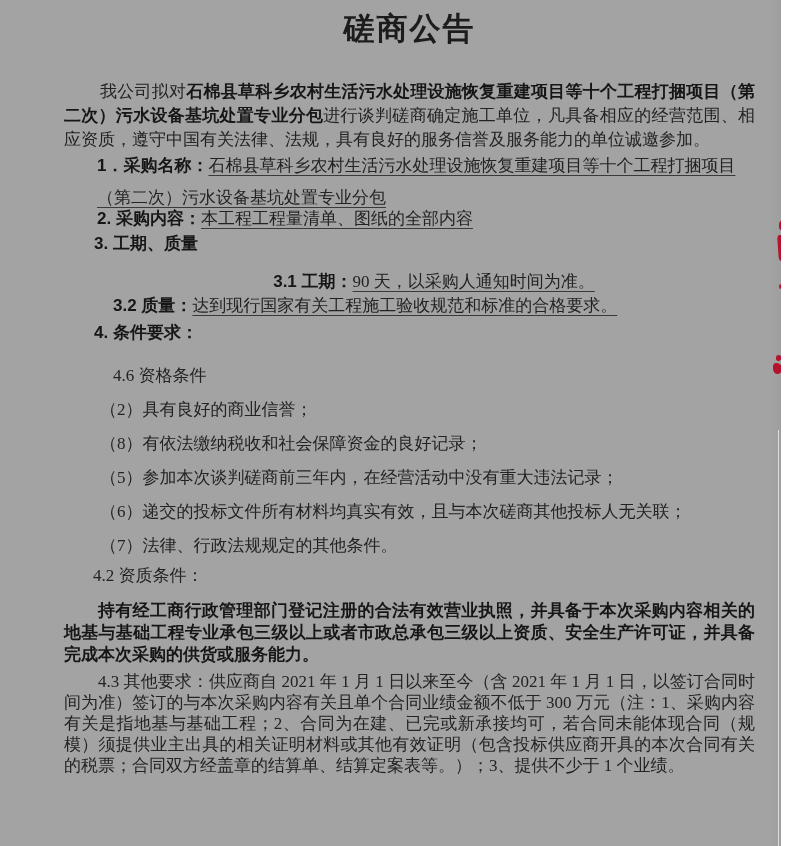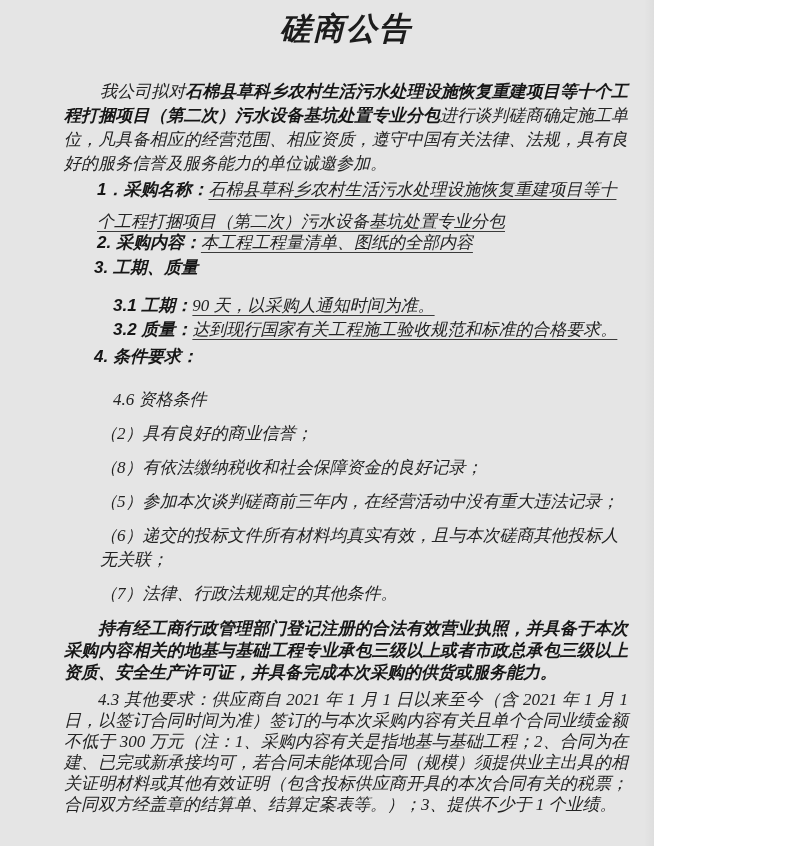--- a/index.html
+++ b/index.html
@@ -1,26 +1,25 @@
 <!DOCTYPE html>
 <html lang="zh"><head>
 <meta charset="utf-8">
 <style>
   html,body{margin:0;padding:0;background:#ffffff;}
   .page{
     position:relative;
-    width:654px;height:846px;
-    background:#e5e5e5;
+    width:781px;height:846px;
+    background:#a3a3a3;
     overflow:hidden;
     box-sizing:border-box;
     padding:0 26px 0 64px;
     font-family:"Liberation Serif","DejaVu Serif",serif;
     font-size:17px;
     color:#232323;
-    font-style:italic;
     -webkit-font-smoothing:antialiased;
   }
   .title{
     padding-top:10px;
     text-align:center;
     font-family:"Liberation Sans","DejaVu Sans",sans-serif;
     font-weight:700;
     font-size:31px;
     letter-spacing:2px;
     color:#1c1c1c;
@@ -43,21 +42,21 @@
     text-decoration-color:#3a3a3a;
   }
   .item-name{margin-top:-2px;line-height:32px;padding-left:33px;}
   .item-content{margin-top:-11px;line-height:32px;padding-left:33px;}
   .heading{
     font-family:"Liberation Sans","DejaVu Sans",sans-serif;
     font-weight:700;color:#161616;line-height:24px;
   }
   .h-schedule{margin-top:-3px;padding-left:30px;}
   .sub{line-height:24px;padding-left:49px;}
-  .sub-period{margin-top:14px;}
+  .sub-period{margin-top:14px;text-align:center;}
   .sub-quality{}
   .h-condition{margin-top:3px;padding-left:30px;}
   .sub-qual{margin-top:19px;line-height:24px;padding-left:49px;}
   .qual-item{line-height:24px;padding-left:36px;margin-top:10px;}
   .qual-item.first{margin-top:6px;}
   .sub-cred{margin-top:6px;line-height:24px;padding-left:29px;}
   .cred-body{
     margin-top:12px;line-height:22px;text-indent:34px;
     font-family:"Liberation Sans","DejaVu Sans",sans-serif;
     font-weight:700;color:#161616;text-align:justify;
@@ -96,20 +95,21 @@
   <div class="heading h-condition">4. 条件要求：</div>
 
   <div class="sub-qual">4.6 资格条件</div>
 
   <div class="qual-item">（2）具有良好的商业信誉；</div>
   <div class="qual-item">（8）有依法缴纳税收和社会保障资金的良好记录；</div>
   <div class="qual-item">（5）参加本次谈判磋商前三年内，在经营活动中没有重大违法记录；</div>
   <div class="qual-item">（6）递交的投标文件所有材料均真实有效，且与本次磋商其他投标人无关联；</div>
   <div class="qual-item">（7）法律、行政法规规定的其他条件。</div>
 
+  <div class="sub-cred">4.2 资质条件：</div>
 
   <div class="para cred-body">持有经工商行政管理部门登记注册的合法有效营业执照，并具备于本次采购内容相关的地基与基础工程专业承包三级以上或者市政总承包三级以上资质、安全生产许可证，并具备完成本次采购的供货或服务能力。</div>
 
   <div class="para other"><span>4.3 其他要求：</span><span>供应商自 2021 年 1 月 1 日以来至今（含 2021 年 1 月 1 日，以签订合同时间为准）签订的与本次采购内容有关且单个合同业绩金额不低于 300 万元（注：1、采购内容有关是指地基与基础工程；2、合同为在建、已完或新承接均可，若合同未能体现合同（规模）须提供业主出具的相关证明材料或其他有效证明（包含投标供应商开具的本次合同有关的税票；合同双方经盖章的结算单、结算定案表等。）；3、提供不少于 1 个业绩。</span></div>
 
   <div class="edge-shade"></div>
   <div class="edge-line"></div>
   <div class="ink ink-1"></div>
   <div class="ink ink-2"></div>
   <div class="ink ink-3"></div>

